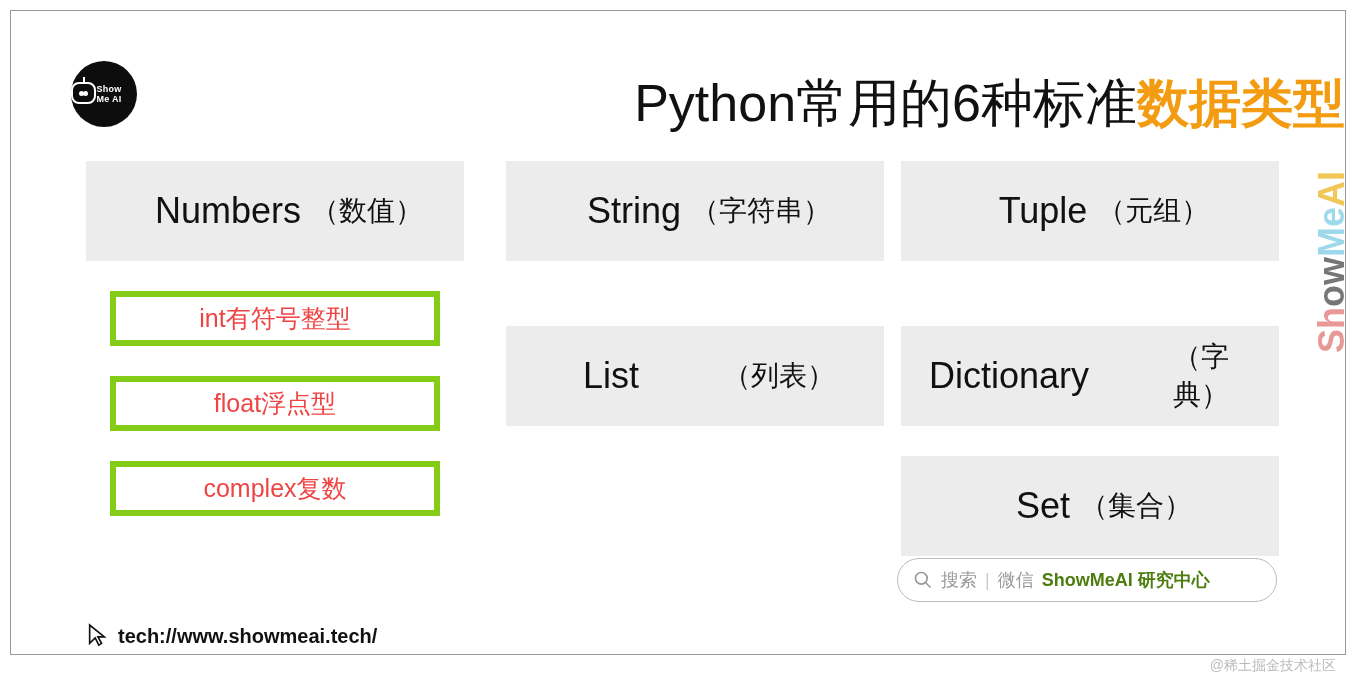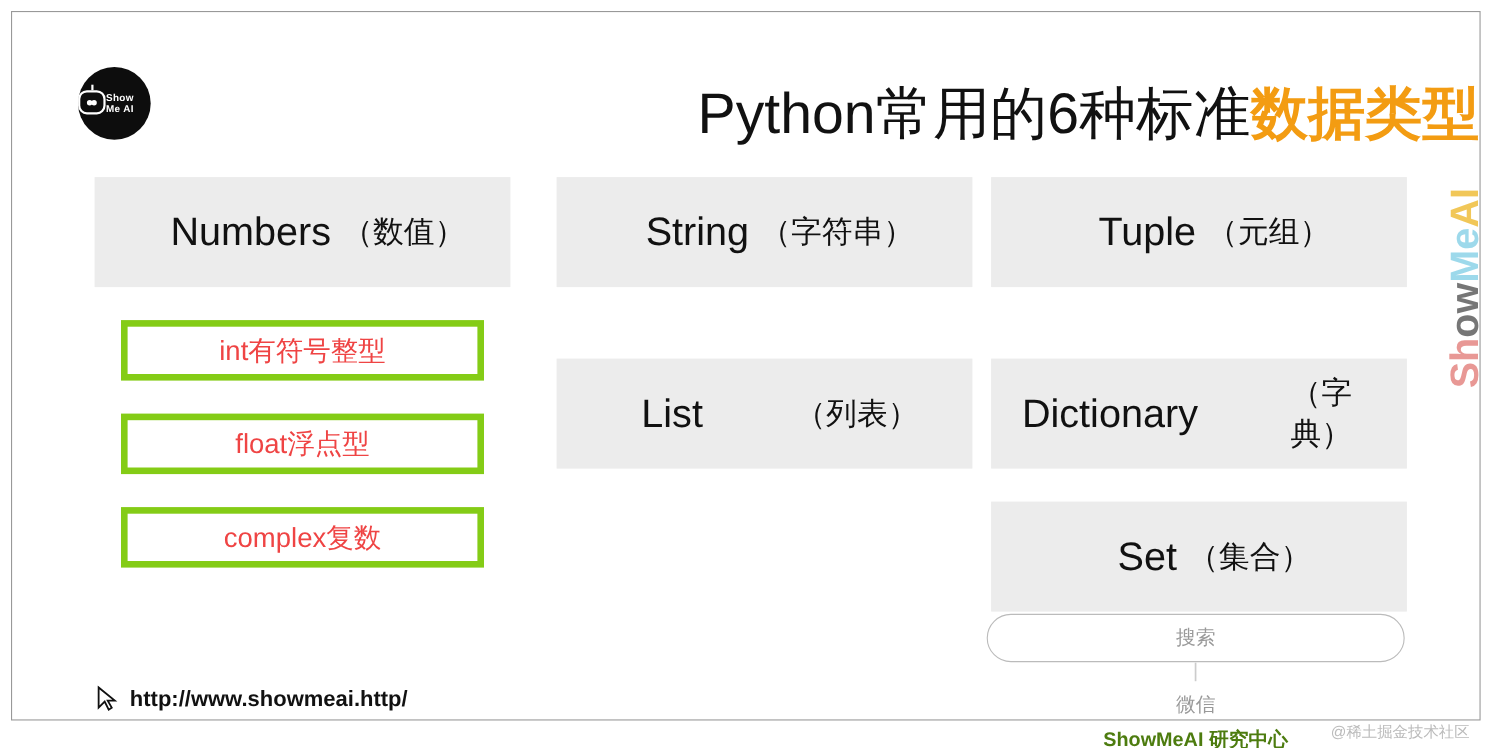--- a/index.html
+++ b/index.html
@@ -140,21 +140,20 @@
   width: 380px;
   border: 1px solid #bbb;
   border-radius: 22px;
   background: #fff;
   display: flex;
   align-items: center;
   padding: 0 15px;
   font-size: 18px;
   color: #999;
   gap: 8px;
-  flex-direction: column;
 }
 .search-widget .mag { width: 20px; height: 20px; }
 .search-widget .sep { color: #ccc; }
 .search-widget .b { color: #4d7c0f; font-weight: bold; }
 .corner-credit {
   position: absolute;
   right: 25px;
   bottom: 5px;
   font-size: 14px;
   color: #bbb;
@@ -218,18 +217,18 @@
     <span>搜索</span>
     <span class="sep">|</span>
     <span>微信</span>
     <span class="b">ShowMeAI 研究中心</span>
   </div>
 
   <div class="footer-link">
     <svg class="cursor-icon" viewBox="0 0 24 28" fill="none" stroke="#111" stroke-width="1.8">
         <path d="M4 2 L4 22 L10 16 L14 24 L17 22 L13 15 L20 15 Z"></path>
       </svg>
-    <span>http://www.showmeai.http/</span>
+    <span>tech://www.showmeai.tech/</span>
   </div>
 
 </div>
 
 <div class="corner-credit">@稀土掘金技术社区</div>
 
 </body></html>

